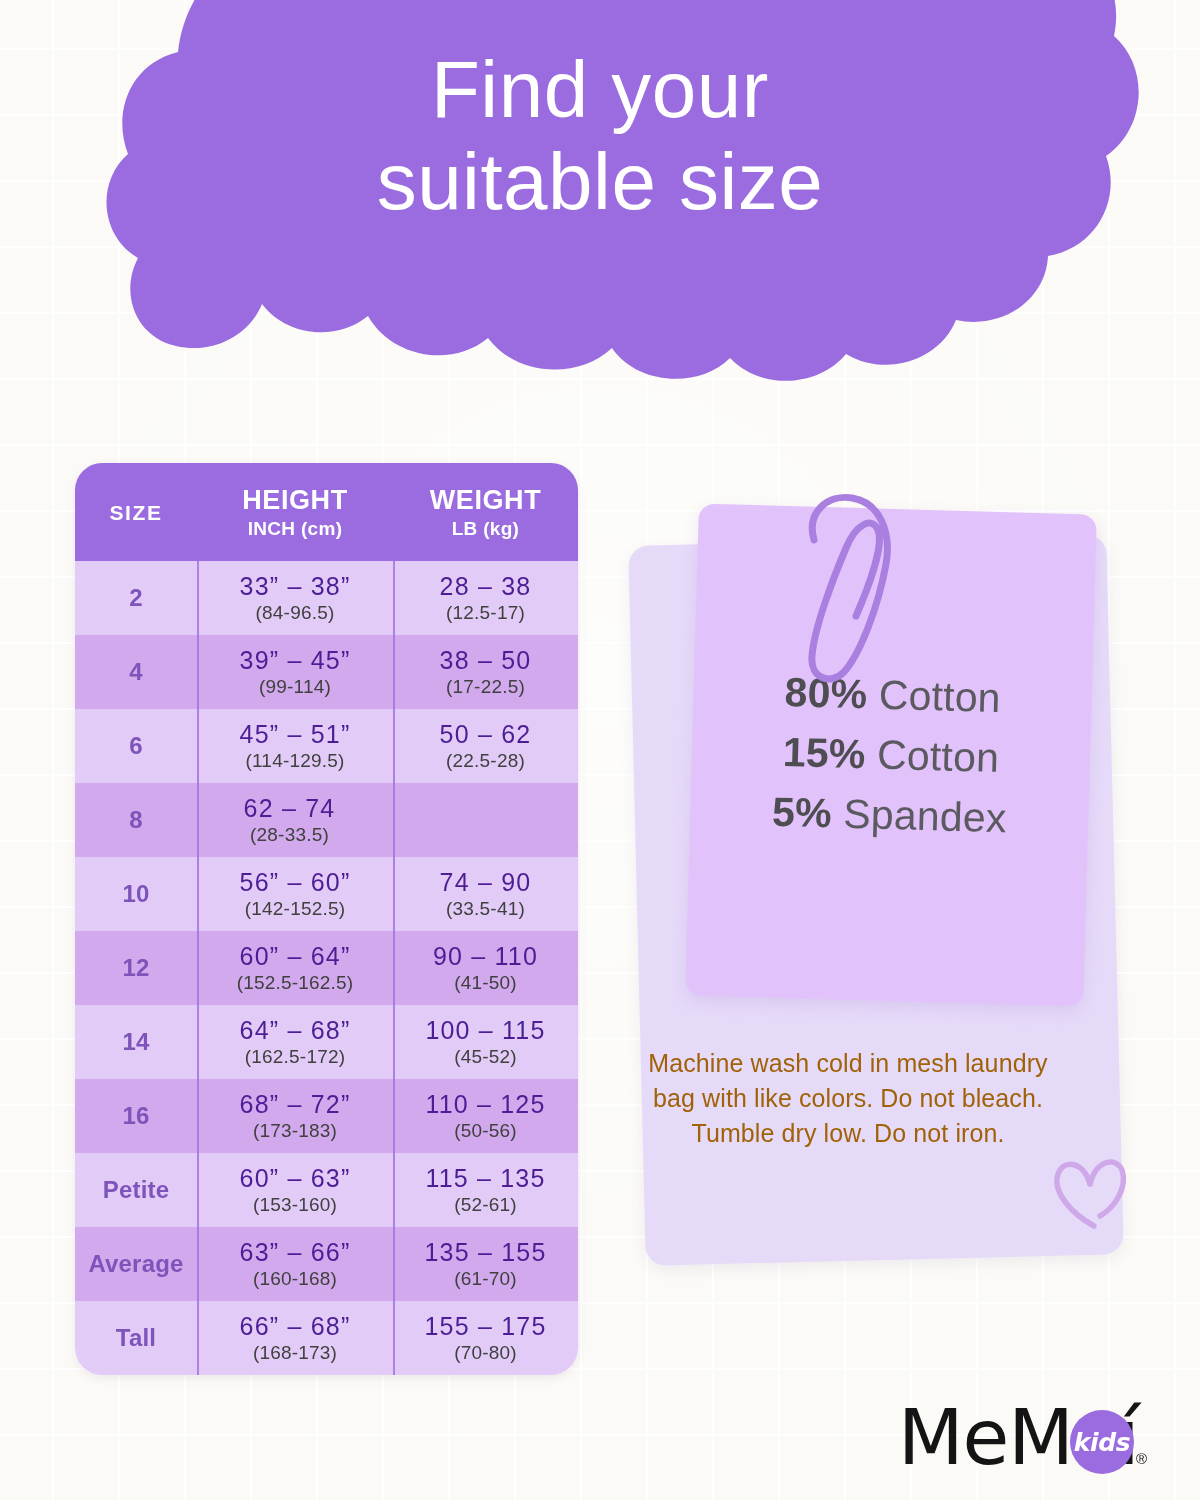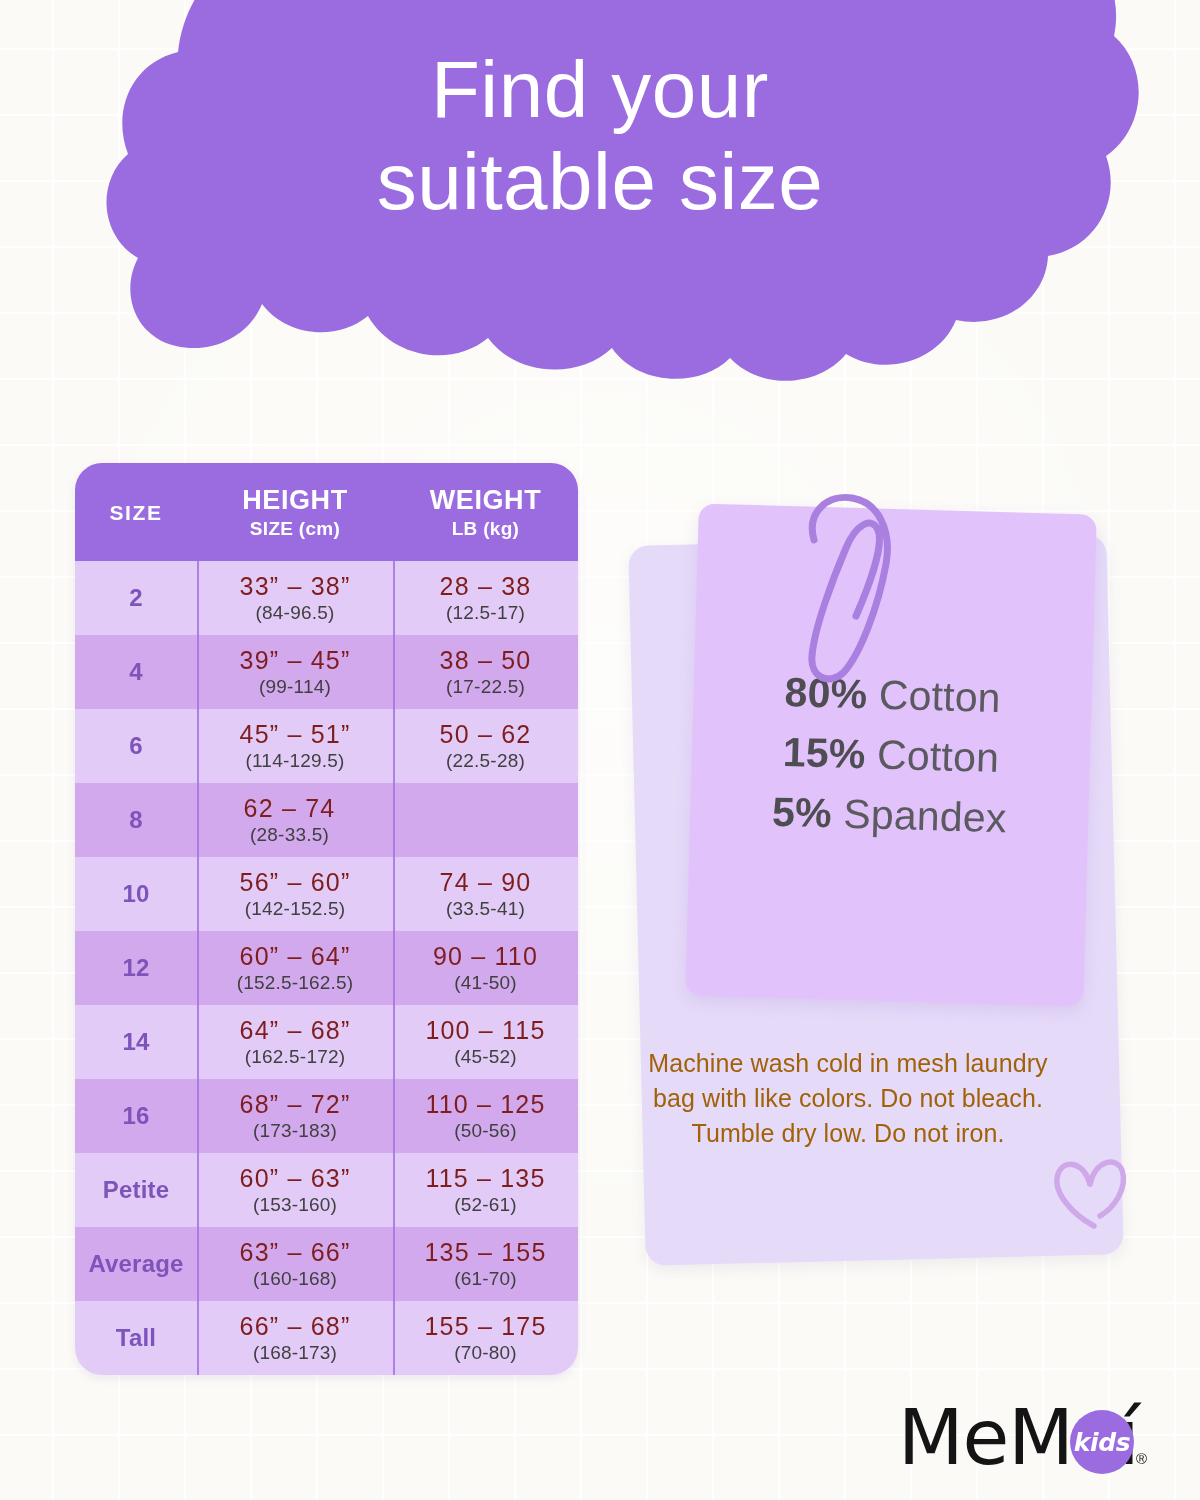--- a/index.html
+++ b/index.html
@@ -74,21 +74,21 @@
   .tbody .trow::after{
     content:""; position:absolute; left:122px; top:0; bottom:0;
     width:2px; background:#a771e0; opacity:0.85;
   }
   .tbody .trow::before{
     content:""; position:absolute; left:318px; top:0; bottom:0;
     width:2px; background:#a771e0; opacity:0.85; z-index:1;
   }
 
   .v-size{ font-size:24px; font-weight:bold; color:#7e53ba; letter-spacing:0.2px; }
-  .v-main{ font-size:25px; color:#7f1d1d; letter-spacing:1.2px; line-height:28px; }
+  .v-main{ font-size:25px; color:#4c1d95; letter-spacing:1.2px; line-height:28px; }
   .v-sub { font-size:19px; color:#404040; letter-spacing:0.2px; line-height:23px; margin-top:1px; }
 
   
   #note-back{
     position:absolute; left:637px; top:540px;
     width:478px; height:720px;
     background:#e6daf9;
     border-radius:20px;
     transform:rotate(-1.4deg);
     box-shadow:0 5px 14px rgba(150,120,185,0.12);
@@ -187,21 +187,21 @@
 </div>
 
 <div id="size-table">
 
   <div class="trow thead">
     <div class="tcell c-size">
       <span class="th-size">SIZE</span>
     </div>
     <div class="tcell c-height">
       <span class="th-main">HEIGHT</span>
-      <span class="th-sub">SIZE (cm)</span>
+      <span class="th-sub">INCH (cm)</span>
     </div>
     <div class="tcell c-weight">
       <span class="th-main">WEIGHT</span>
       <span class="th-sub">LB (kg)</span>
     </div>
   </div>
 
   <div class="tbody" id="table-body">
       <div class="trow odd">
         <div class="tcell c-size">

